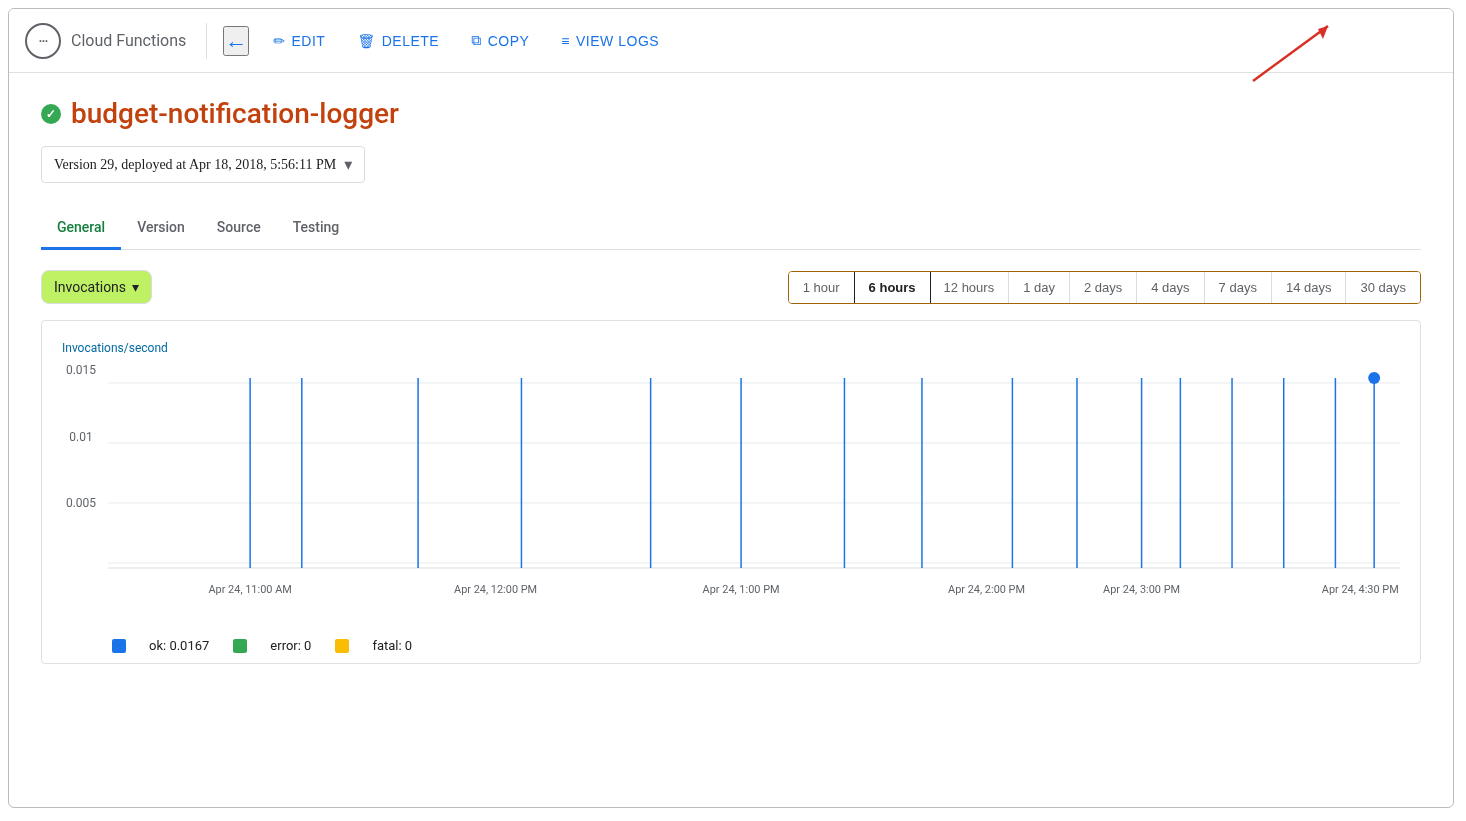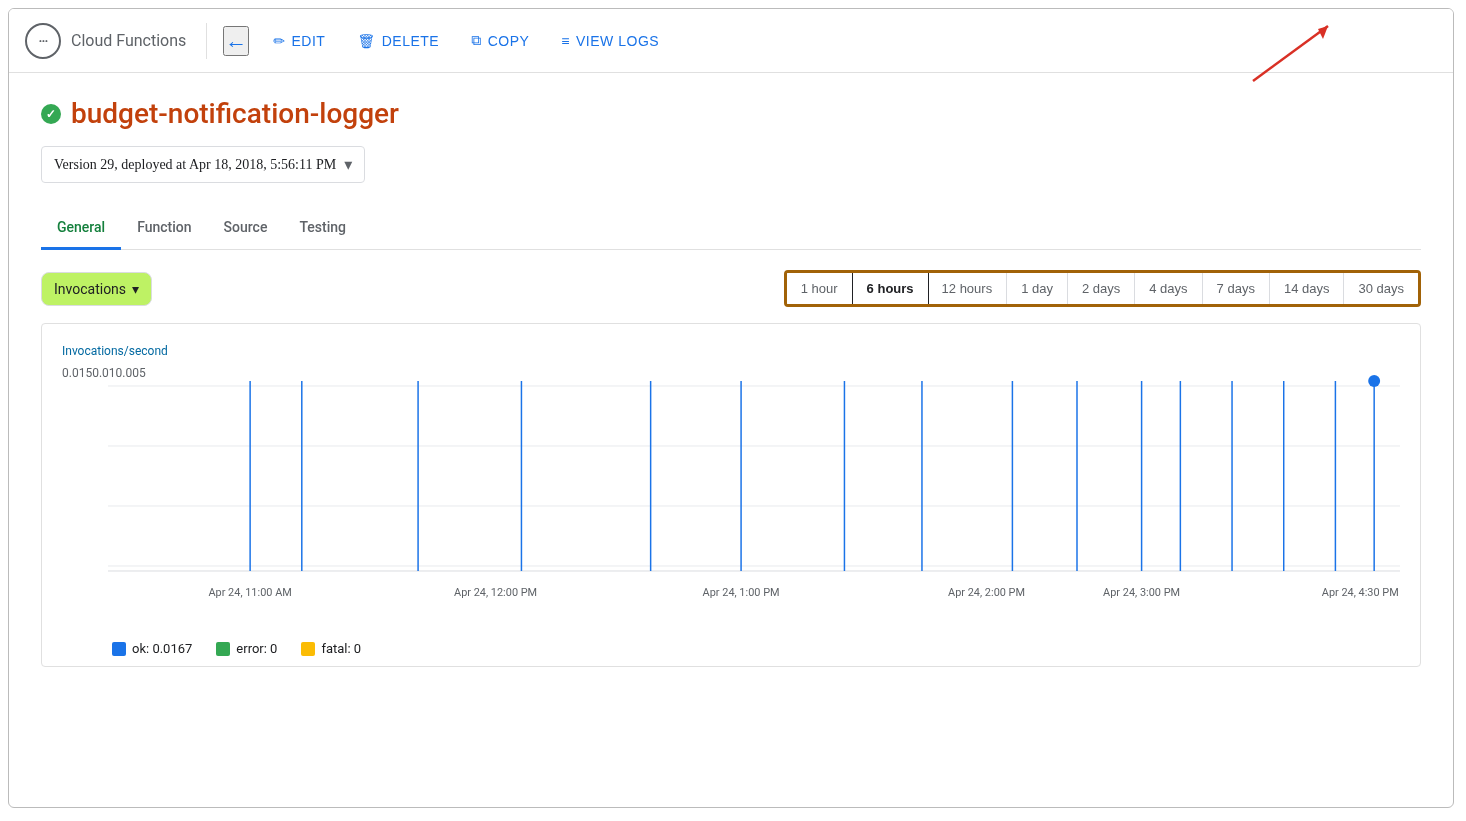--- a/index.html
+++ b/index.html
@@ -166,21 +166,21 @@
       gap: 6px;
       border: 1px solid #dadce0;
       border-radius: 8px;
       padding: 8px 12px;
       cursor: pointer;
       font-size: 14px;
       background: #bef264;
     }
     .time-range-buttons {
       display: flex;
-      border: 3px solid #a16207;
+      border: 1px solid #a16207;
       border-radius: 4px;
       overflow: hidden;
     }
     .time-btn {
       padding: 8px 14px;
       font-size: 13px;
       color: #5f6368;
       cursor: pointer;
       border: none;
       background: #fff;
@@ -212,21 +212,21 @@
     .chart-legend {
       display: flex;
       align-items: center;
       gap: 24px;
       margin-top: 12px;
       padding-left: 50px;
     }
     .legend-item {
       display: flex;
       align-items: center;
-      gap: 6px;
+      gap: 23px;
       font-size: 13px;
       color: #202124;
     }
     .legend-color {
       width: 14px;
       height: 14px;
       border-radius: 2px;
     }
     
     .red-arrow {
@@ -286,21 +286,21 @@
       <span class="function-name">budget-notification-logger</span>
     </div>
 
     <div class="version-dropdown">
       <span>Version 29, deployed at Apr 18, 2018, 5:56:11 PM</span>
       <span class="chevron">▾</span>
     </div>
 
     <div class="tabs" id="tabs-container">
     <div class="tab active">General</div>
-        <div class="tab">Function</div>
+        <div class="tab">Version</div>
         <div class="tab">Source</div>
         <div class="tab">Testing</div>
       </div>
 
     <div class="chart-section">
       <div class="chart-controls">
         <div class="metric-dropdown">
           <span>Invocations</span>
           <span>▾</span>
         </div>
@@ -314,21 +314,21 @@
             <button class="time-btn">7 days</button>
             <button class="time-btn">14 days</button>
             <button class="time-btn">30 days</button>
           </div>
       </div>
 
       <div class="chart-container">
         <div class="chart-y-label">Invocations/second</div>
         <div style="display:flex; flex-direction: row;">
 
-          <div style="display:flex; flex-direction:row; justify-content: space-between; width:46px; height:230px; padding-bottom:30px; text-align:right; padding-right:8px; font-size:12px; color:#5f6368;">
+          <div style="display:flex; flex-direction:column; justify-content: space-between; width:46px; height:230px; padding-bottom:30px; text-align:center; padding-right:8px; font-size:12px; color:#5f6368;">
             <span>0.015</span>
             <span>0.01</span>
             <span>0.005</span>
             <span></span>
           </div>
 
           <div style="flex:1; position:relative;">
             <svg width="100%" height="260" viewBox="0 0 1300 260" preserveAspectRatio="none">
 
               <line x1="0" y1="20" x2="1300" y2="20" stroke="#e8eaed" stroke-width="1"></line>

